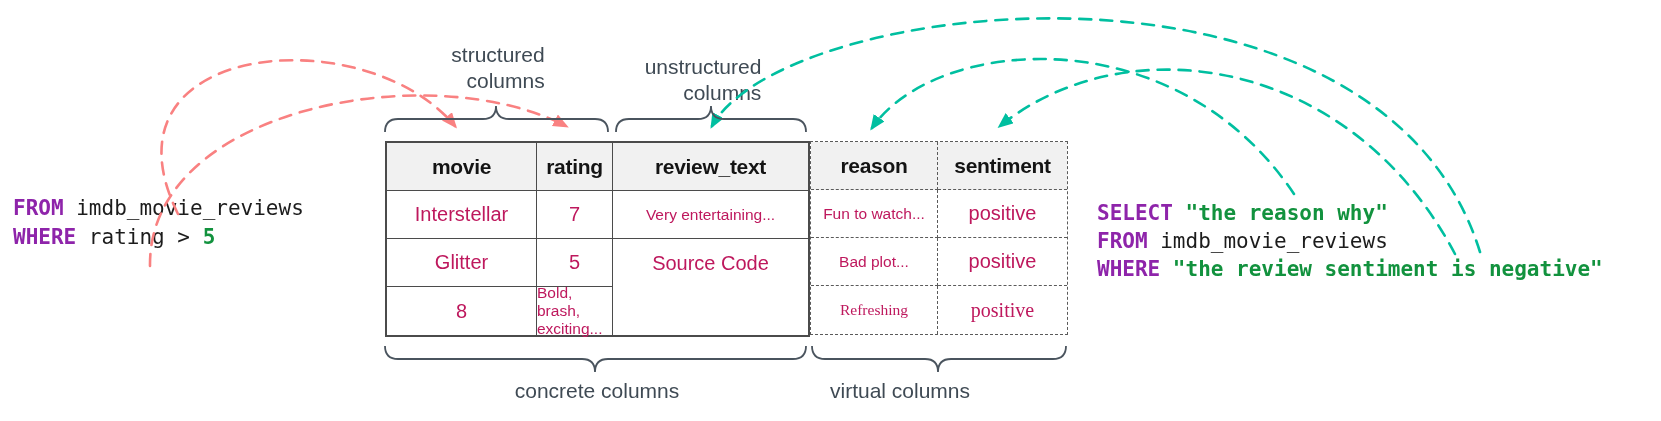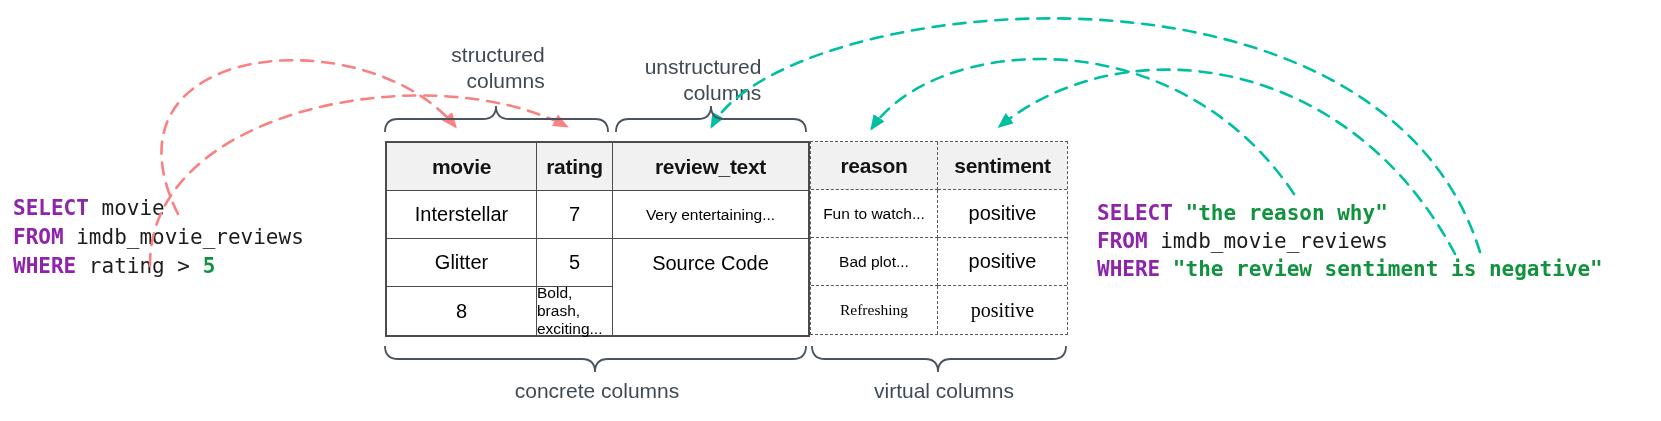--- a/index.html
+++ b/index.html
@@ -9,21 +9,21 @@
   }
   
   .grp-label{
     position:absolute;color:var(--label);font-size:21px;line-height:26px;
     text-align:right;transform:translateX(-50%);white-space:pre-line;
   }
   
   .tbl{position:absolute;top:141px;display:grid;grid-auto-rows:48px;background:#fff;}
   .tbl .cell{
     display:flex;align-items:center;justify-content:center;
-    color:#000000;background:#fff;box-sizing:border-box;
+    color:#be185d;background:#fff;box-sizing:border-box;
   }
   .tbl .head{
     background:var(--header_bg);font-weight:700;font-size:21px;color:#141414;
     letter-spacing:-0.3px;
   }
   #concrete-table{left:385px;grid-template-columns:150px 76px 195px;border:2px solid var(--border);}
   #concrete-table .cell{border-right:1.6px solid var(--border);border-bottom:1.6px solid var(--border);}
   #concrete-table .cell:nth-child(3n){border-right:none;}
   #concrete-table .cell:nth-last-child(-n+3){border-bottom:none;}
   #virtual-table{left:810px;grid-template-columns:127px 129px;border:1.8px dashed #5a5a5a;}
@@ -52,21 +52,21 @@
 </head>
 <body>
 
 <div id="canvas">
 
   <div class="grp-label" style="left:498px;top:42px;">structured
 columns</div>
   <div class="grp-label" style="left:703px;top:54px;">unstructured
 columns</div>
   <div class="grp-label" style="left:597px;top:378px;">concrete columns</div>
-  <div class="grp-label" style="left:944px;top:378px;">virtual columns</div>
+  <div class="grp-label" style="left:900px;top:378px;">virtual columns</div>
 
   <div class="tbl" id="concrete-table">
       <div class="cell head c-movie">movie</div>
       <div class="cell head c-rating">rating</div>
       <div class="cell head c-review_text">review_text</div>
       <div class="cell c-movie">Interstellar</div>
       <div class="cell c-rating">7</div>
       <div class="cell c-review_text">Very entertaining...</div>
       <div class="cell c-movie">Glitter</div>
       <div class="cell c-rating">5</div>
@@ -79,21 +79,21 @@
       <div class="cell head c-reason">reason</div>
       <div class="cell head c-sentiment">sentiment</div>
       <div class="cell c-reason">Fun to watch...</div>
       <div class="cell c-sentiment">positive</div>
       <div class="cell c-reason">Bad plot...</div>
       <div class="cell c-sentiment">positive</div>
       <div class="cell c-reason">Refreshing</div>
       <div class="cell c-sentiment">positive</div>
     </div>
 
-  <div class="sql" id="sql-left"><div><span class="seg-kw">SELECT</span><span class="seg-plain"> movie</span></div><div><span class="seg-kw">FROM</span><span class="seg-plain"> imdb_movie_reviews</span></div><div><span class="seg-kw">WHERE</span><span class="seg-plain"> rating &gt; </span><span class="seg-lit">5</span></div></div>
+  <div class="sql" id="sql-left"><div><span class="seg-kw">FROM</span><span class="seg-plain"> imdb_movie_reviews</span></div><div><span class="seg-kw">WHERE</span><span class="seg-plain"> rating &gt; </span><span class="seg-lit">5</span></div></div>
 
   <div class="sql" id="sql-right"><div><span class="seg-kw">SELECT</span><span class="seg-lit"> "the reason why"</span></div><div><span class="seg-kw">FROM</span><span class="seg-plain"> imdb_movie_reviews</span></div><div><span class="seg-kw">WHERE</span><span class="seg-lit"> "the review sentiment is negative"</span></div></div>
 
   <svg id="overlay" width="1661" height="421" viewBox="0 0 1661 421">
     <defs>
       <marker id="ah-red" orient="auto" markerWidth="7" markerHeight="6" refX="4.8" refY="2.5" markerUnits="strokeWidth">
         <path d="M0,0 L6,2.5 L0,5 Z" style="fill:var(--red_arrow);"></path>
       </marker>
       <marker id="ah-teal" orient="auto" markerWidth="7" markerHeight="6" refX="4.8" refY="2.5" markerUnits="strokeWidth">
         <path d="M0,0 L6,2.5 L0,5 Z" style="fill:var(--teal_arrow);"></path>

